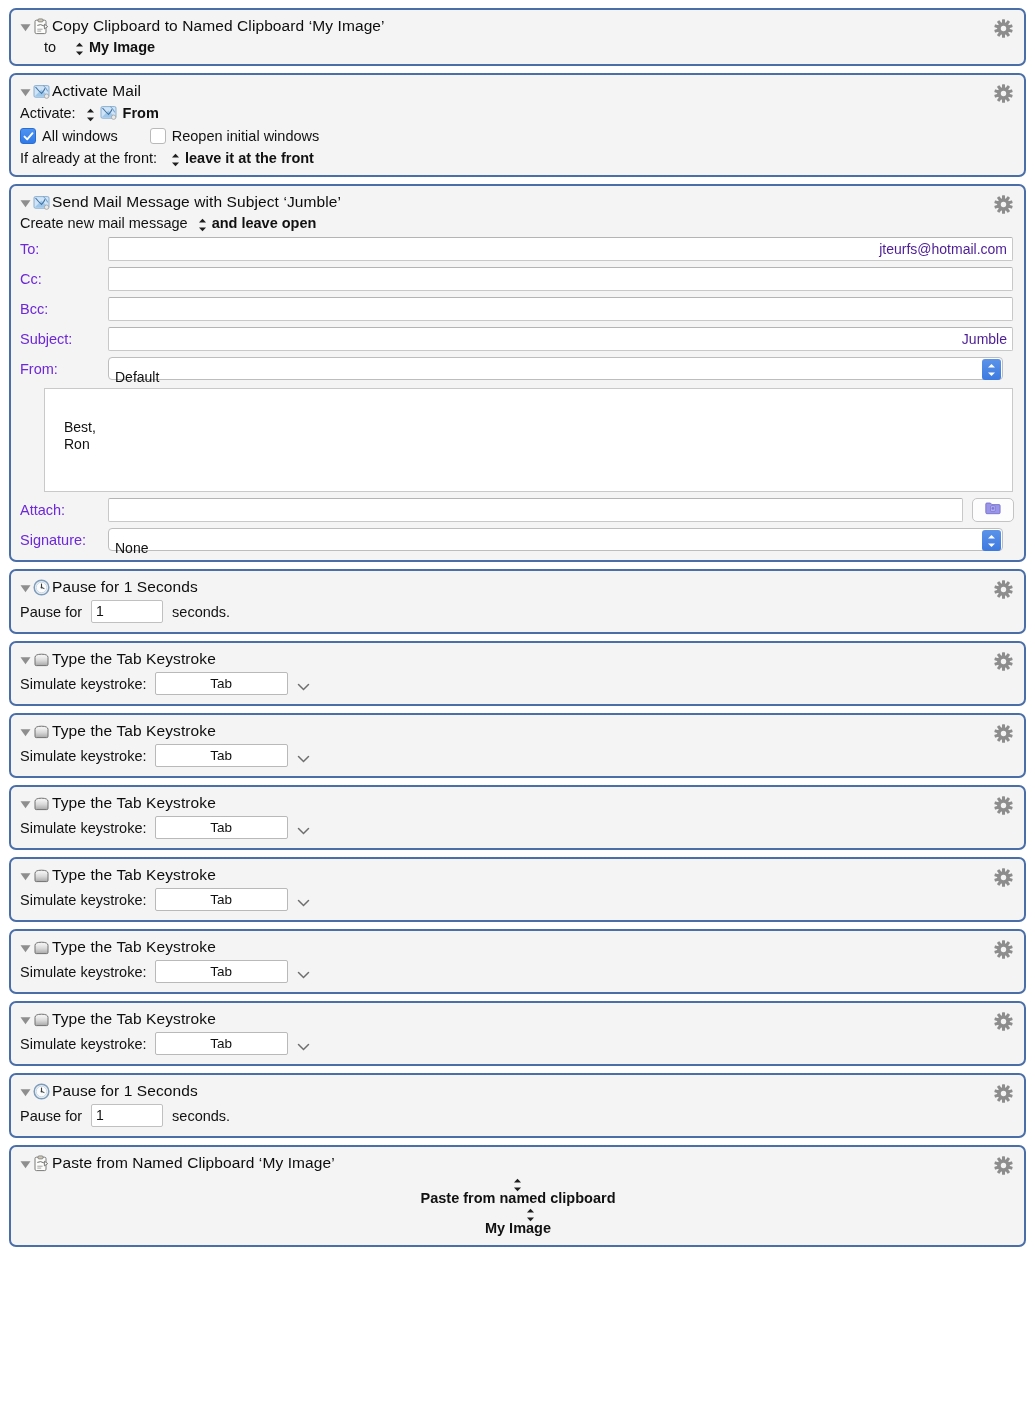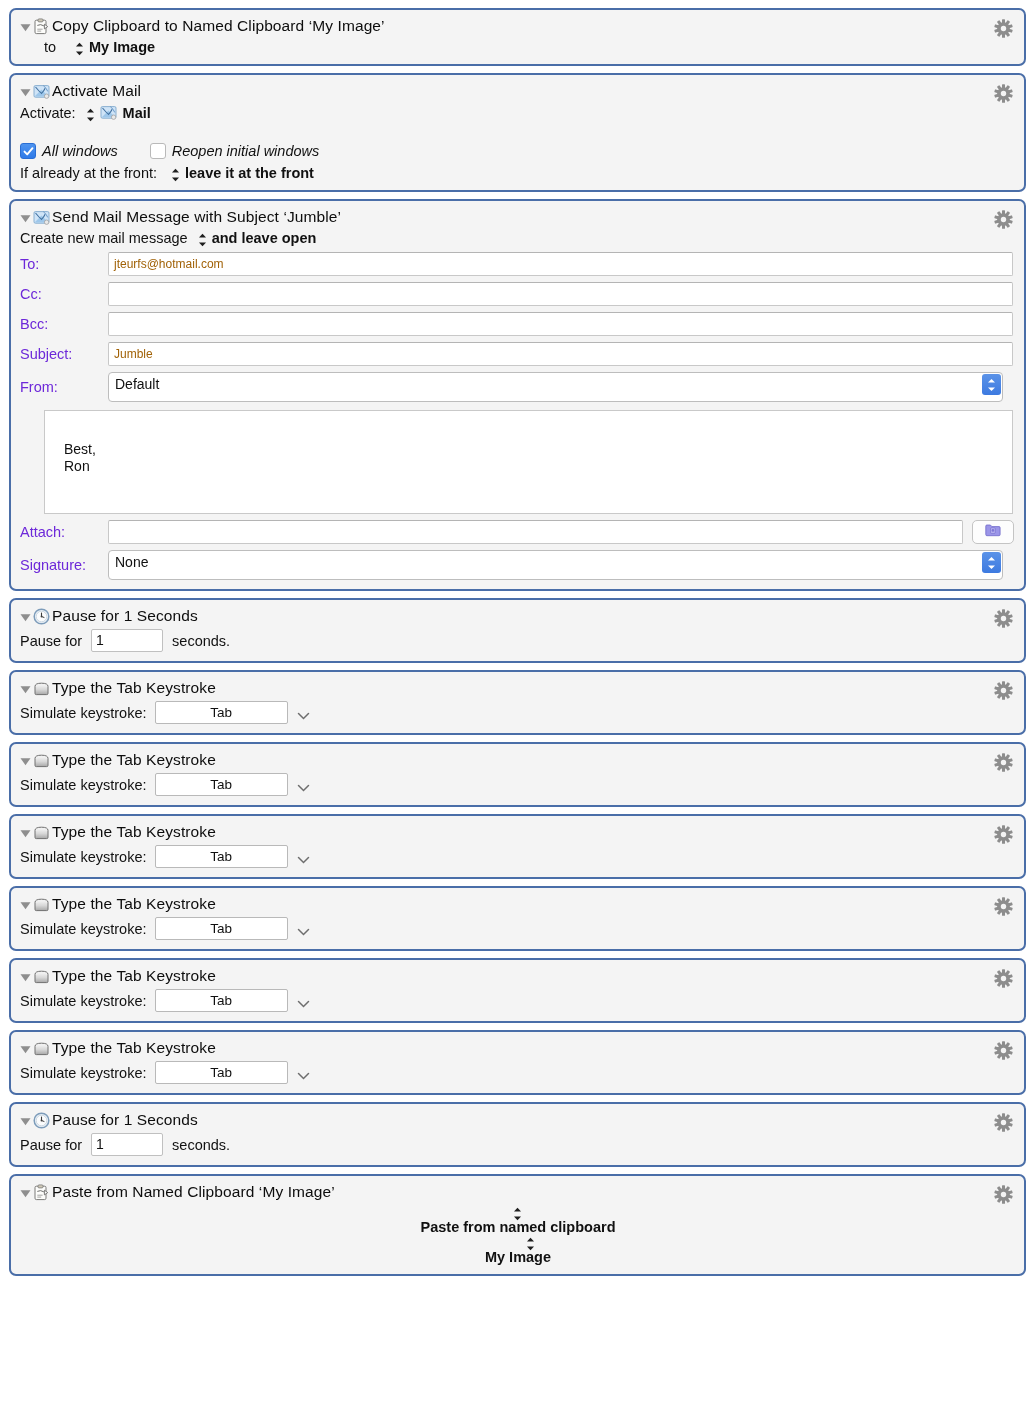--- a/index.html
+++ b/index.html
@@ -66,37 +66,38 @@
     width: 88px; padding-right: 8px;
     font-size: 14.5px; color:#6d28d9; flex:0 0 88px;
   }
   .tfield {
     flex: 1 1 auto;
     height: 24px;
     background: #ffffff;
     border: 1px solid #c8c8c8;
     border-top-color: #b4b4b4;
     border-radius: 2px;
-    font-size: 12px;
-    color: #a16207;
+    font-size: 14px;
+    color: #4c1d95;
     padding: 0 5px;
     line-height: 22px;
     white-space: nowrap;
     overflow: hidden;
     margin-right: 1px;
+    text-align: right;
   }
   .combo {
     flex: 1 1 auto;
-    height: 30px;
+    height: 23px;
     background: #ffffff;
     border: 1px solid #bdbdbd;
     border-radius: 4px;
     font-size: 14px;
     color: #101010;
-    padding: 0 6px;
+    padding: 8px 6px;
     line-height: 23px;
     position: relative;
     margin-right: 11px;
   }
   .combo .stepper {
     position:absolute; right:1px; top:1px;
     width:19px; height:21px;
     background: linear-gradient(#5b93e8,#3d7ae0);
     border-radius: 3px;
     display:flex; flex-direction:column;
@@ -235,23 +236,23 @@
               <path d="M4.5 0.8 L8 4.6 L1 4.6 Z" fill="#1e1e1e"></path>
               <path d="M4.5 13.2 L1 9.4 L8 9.4 Z" fill="#1e1e1e"></path>
             </svg></span>
           <span class="icon16" style="margin-right: 6px;"><svg width="17" height="17" viewBox="0 0 17 17" xmlns="http://www.w3.org/2000/svg">
               <rect x="1" y="2.6" width="15" height="11.6" rx="1.4" fill="#cfe4f7" stroke="#7fa8cc" stroke-width="0.9"></rect>
               <path d="M1.6 13.6 L8.5 6.6 L15.4 13.6 Z" fill="#9ec7ea"></path>
               <path d="M2.5 4 q4 4.6 6 6.4 q2.5 -2.6 3.6 -5.2" fill="none" stroke="#3f6f9e" stroke-width="1.1"></path>
               <path d="M10.4 2.8 q3.2 2.2 4.3 5.6" fill="none" stroke="#5d8fc0" stroke-width="0.9"></path>
               <circle cx="13.6" cy="13.2" r="2.2" fill="#e9e9e9" stroke="#9a9a9a" stroke-width="0.7"></circle>
             </svg></span>
-          <span class="lbl bold">Mail</span>
-        </div>
-        <div class="row" style="margin-top: 22px; font-style: italic;">
+          <span class="lbl bold">From</span>
+        </div>
+        <div class="row" style="margin-top: 7px;">
           <span class="cbx on">
             <svg width="11" height="11" viewBox="0 0 11 11" xmlns="http://www.w3.org/2000/svg">
               <path d="M1.5 5.6 L4.2 8.4 L9.5 2.2" fill="none" stroke="#ffffff" stroke-width="1.9" stroke-linecap="round" stroke-linejoin="round"></path>
             </svg>
           </span>
           <span class="lbl">All windows</span>
           <span class="cbx off" style="margin-left: 32px;"></span>
           <span class="lbl">Reopen initial windows</span>
         </div>
         <div class="row" style="">

